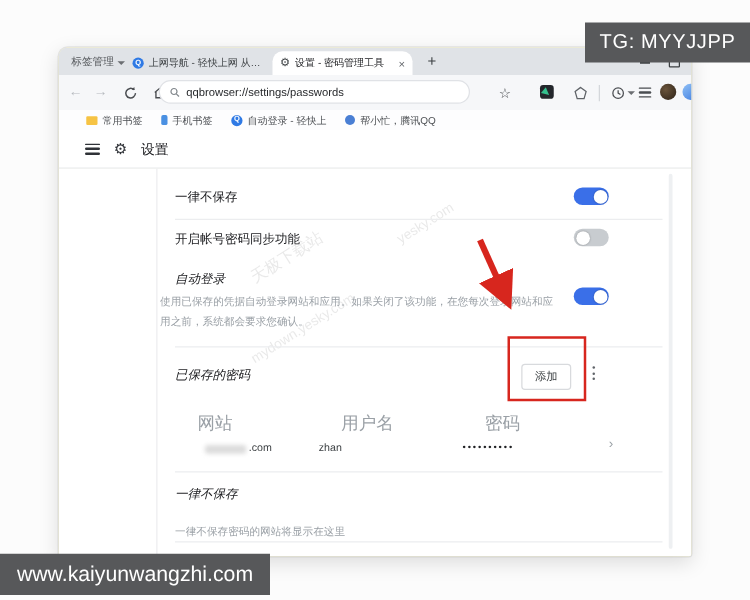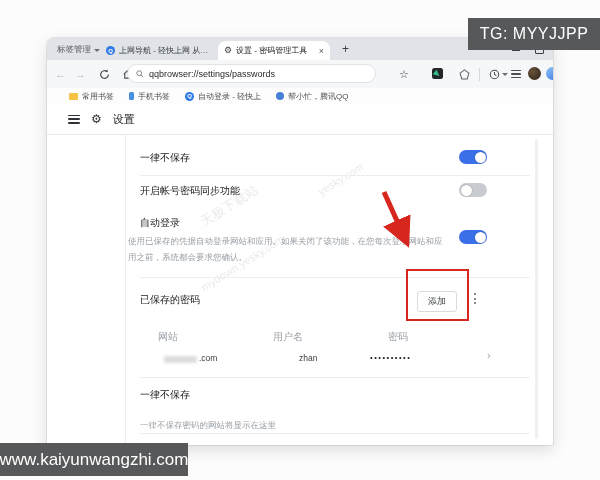--- a/index.html
+++ b/index.html
@@ -2,21 +2,21 @@
 <html><head>
 <meta charset="utf-8">
 <style>
   html,body{margin:0;padding:0;background:#fcfcfc;}
   .stage{position:relative;width:600px;height:480px;overflow:hidden;background:#fcfcfc;
          font-family:"Liberation Sans",sans-serif;-webkit-font-smoothing:antialiased;}
 
   
   .tg-label{position:absolute;top:0;right:0;width:132px;height:32px;background:#57585a;color:#fff;
             font-size:16px;display:flex;align-items:center;justify-content:center;letter-spacing:.5px;z-index:30;margin-top:18px;}
-  .site-label{position:absolute;left:0;top:443px;width:188px;height:33px;background:#57585a;color:#fff;
+  .site-label{position:absolute;left:0;top:443px;width:216px;height:33px;background:#57585a;color:#fff;
             font-size:17px;display:flex;align-items:center;justify-content:center;z-index:30;}
 
   
   .window{position:absolute;left:47px;top:38px;width:506px;height:407px;background:#fef9c3;
           border-radius:7px 7px 2px 2px;overflow:hidden;
           box-shadow:0 0 0 1px rgba(0,0,0,.08),0 5px 16px rgba(0,0,0,.13);}
 
   
   .tabstrip{position:absolute;left:0;top:0;right:0;height:22px;background:#e0e3e7;}
   .tabmgr{position:absolute;left:10px;top:6px;font-size:8.5px;color:#55585c;display:flex;align-items:center;gap:3px;}
@@ -65,35 +65,35 @@
   .hamburger{width:12px;height:9px;display:flex;flex-direction:column;justify-content:space-between;}
   .hamburger b{display:block;height:1.6px;background:#2f3237;border-radius:1px;}
   .ph-gear{font-size:12px;color:#2f3237;line-height:1;}
   .ph-title{font-size:11px;color:#202124;}
 
   
   .content{position:absolute;left:0;top:97px;right:0;bottom:0;background:#fff;}
   .rail-line{position:absolute;left:78px;top:0;bottom:0;width:1px;background:#ededf0;}
   .scroll-line{position:absolute;left:488px;top:4px;bottom:6px;width:3px;background:#eef0f2;border-radius:2px;}
   .row-label{position:absolute;left:93px;font-size:10px;color:#202124;white-space:nowrap;}
-  .sec-title{position:absolute;left:93px;font-size:10px;color:#202124;white-space:nowrap;}
+  .sec-title{position:absolute;left:93px;font-size:10px;color:#202124;white-space:nowrap;font-style:italic;}
   .desc{position:absolute;left:81px;top:99px;width:322px;font-size:8.5px;line-height:1.85;color:#9aa0a6;}
   .divider{position:absolute;left:93px;width:390px;height:1px;background:#ecedef;}
   .tg-switch{position:absolute;left:412px;width:28px;height:14px;border-radius:7px;}
   .tg-switch .knob{position:absolute;top:1.5px;width:11px;height:11px;border-radius:50%;background:#fff;box-shadow:0 0 1.5px rgba(0,0,0,.35);}
   .tg-switch.on{background:#3a6fe8;}
   .tg-switch.on .knob{right:1.5px;}
   .tg-switch.off{background:#c8ccd0;}
   .tg-switch.off .knob{left:1.5px;}
   .add-btn{position:absolute;left:370px;top:156px;width:38px;height:19px;background:#fff;border:1px solid #d8dadd;
            border-radius:3px;font-size:9px;color:#3c4043;display:flex;align-items:center;justify-content:center;}
   .red-box{position:absolute;left:359px;top:134px;width:59px;height:48px;border:2px solid #d7261e;z-index:6;}
   .dots-menu{position:absolute;left:426px;top:158px;width:3px;display:flex;flex-direction:column;gap:2.5px;align-items:center;}
   .dots-menu i{width:2px;height:2px;border-radius:50%;background:#5f6368;display:block;}
-  .col-h{position:absolute;top:195px;font-size:10px;color:#9aa0a6;padding-left:18px;}
+  .col-h{position:absolute;top:195px;font-size:14px;color:#9aa0a6;padding-left:18px;}
   .cell{position:absolute;top:218px;font-size:8.5px;color:#3c4043;}
   .smudge{position:absolute;left:117px;top:221px;width:33px;height:7px;background:#dcdcdc;filter:blur(1.5px);border-radius:2px;}
   .pw-dots{letter-spacing:1.5px;font-size:7.5px;color:#202124;}
   .row-chevron{position:absolute;left:440px;top:214px;font-size:11px;color:#9aa0a6;}
   .hint{position:absolute;left:93px;top:285px;font-size:8.5px;color:#9aa0a6;white-space:nowrap;}
   .arrow-svg{position:absolute;left:0;top:0;width:506px;height:310px;pointer-events:none;z-index:7;}
   .wm{position:absolute;color:rgba(70,70,70,.12);white-space:nowrap;transform:rotate(-32deg);pointer-events:none;}
   .wm1{left:150px;top:62px;font-size:13px;}
   .wm2{left:148px;top:122px;font-size:11px;}
   .wm3{left:268px;top:38px;font-size:11px;}
@@ -245,21 +245,21 @@
           <i></i>
           <i></i>
         </div>
 
       <span class="col-h" style="left:93px;">网站</span>
       <span class="col-h" style="left:208px;">用户名</span>
       <span class="col-h" style="left:323px;">密码</span>
 
       <div class="smudge"></div>
       <span class="cell" style="left:152px;">.com</span>
-      <span class="cell" style="left:208px;margin-left:44px;">zhan</span>
+      <span class="cell" style="left:208px;">zhan</span>
       <span class="cell pw-dots" style="left:323px;">••••••••••</span>
       <span class="row-chevron">›</span>
       <div class="divider" style="top:242px;"></div>
 
       <span class="sec-title" style="top:253px;">一律不保存</span>
       <span class="hint">一律不保存密码的网站将显示在这里</span>
       <div class="divider" style="top:298px;"></div>
 
       <svg class="arrow-svg" viewBox="0 0 506 310">
         <defs>

